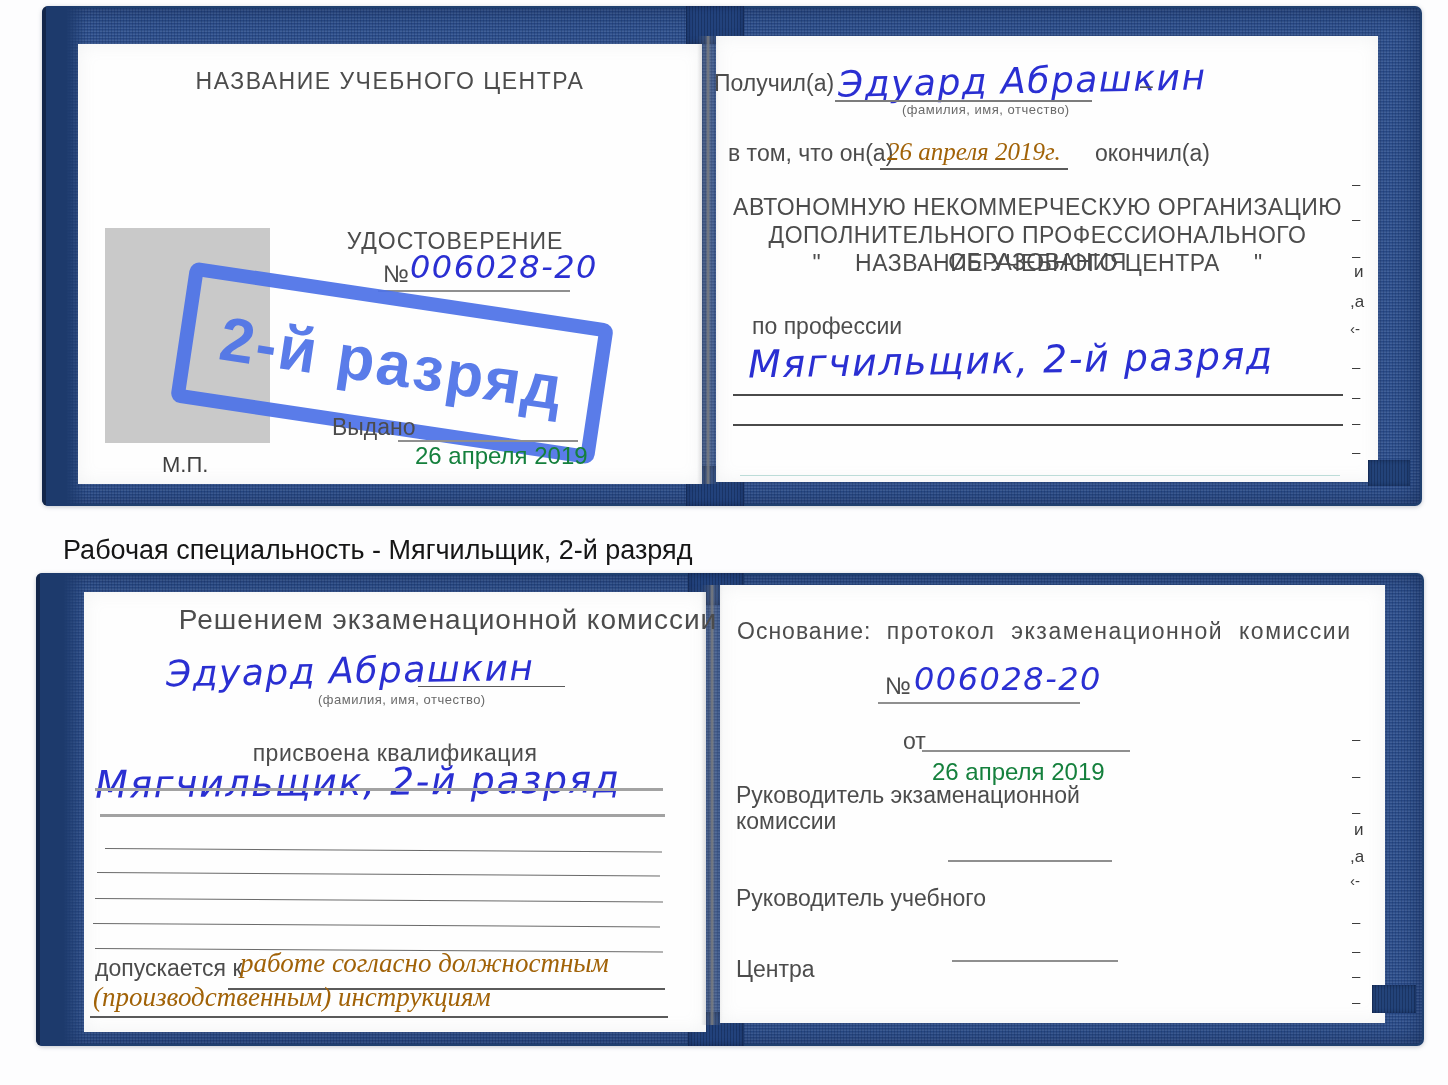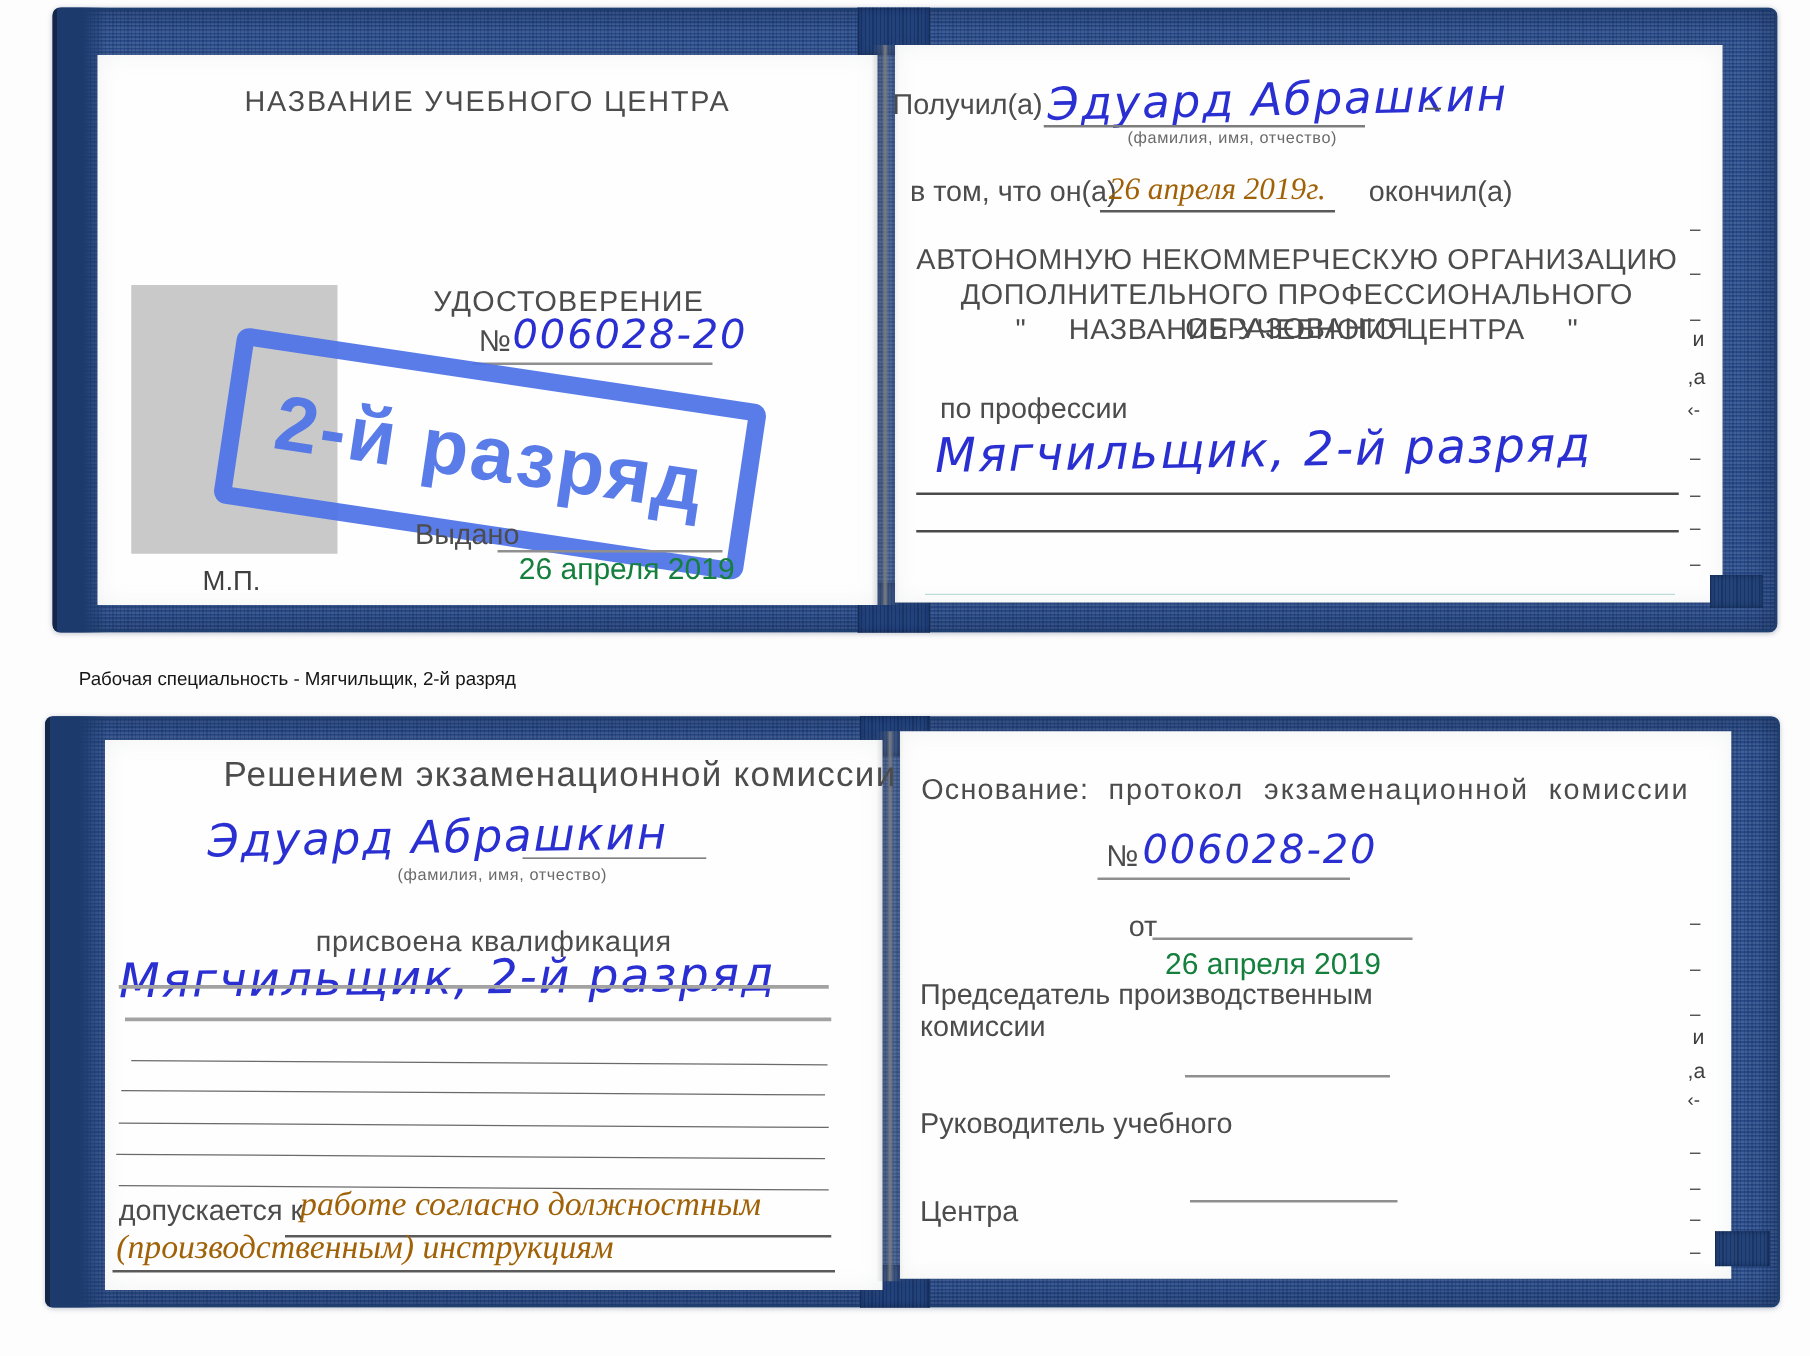--- a/index.html
+++ b/index.html
@@ -37,21 +37,21 @@
   .uline{position:absolute;height:0;border-top:2px solid #8f8f8f;}
   .uline-dark{position:absolute;height:0;border-top:2px solid #4a4a4a;}
   .rline{position:absolute;height:0;border-top:1.5px solid #6a6a6a;transform:rotate(.35deg);transform-origin:left;}
   .rline-thick{position:absolute;height:0;border-top:3px solid #a2a2a2;}
   .edge-mark{position:absolute;color:#3d3d3d;font-size:15px;white-space:nowrap;}
   .photo{position:absolute;background:#c9c9c9;}
   .stamp{position:absolute;display:flex;align-items:center;justify-content:center;
     border:14px solid #4e73e8;border-radius:10px;color:#4e73e8;opacity:.93;
     font-weight:bold;font-size:62px;letter-spacing:2px;white-space:nowrap;
     transform:rotate(8.5deg);font-family:"Liberation Sans",sans-serif;}
-  .caption{position:absolute;color:#161616;font-size:15px;}
+  .caption{position:absolute;color:#161616;font-size:27px;}
   .teal-line{position:absolute;height:0;border-top:1.5px solid rgba(95,175,165,.4);}
 </style>
 </head>
 <body>
 
 <div class="stage">
 
   <div>
     <div class="cover" style="left:42px;top:6px;width:1380px;height:500px;"></div>
     <div class="cover-strip" style="left:42px;top:6px;width:44px;height:500px;"></div>
@@ -155,21 +155,21 @@
     </div>
 
     <span class="lbl" style="left:885px;top:672px;font-size:24px;">№</span>
     <span class="hand" style="left:914px;top:660px;font-size:32px;">006028-20</span>
     <div class="uline" style="left:878px;top:702px;width:202px;border-top-width:2.5px;"></div>
 
     <span class="lbl" style="left:903px;top:728px;">от</span>
     <span class="filled" style="left:932px;top:718px;font-size:24px;">26 апреля 2019</span>
     <div class="uline" style="left:922px;top:750px;width:208px;border-top-width:2.5px;"></div>
 
-    <span class="lbl" style="left:736px;top:782px;">Председатель производственным</span>
+    <span class="lbl" style="left:736px;top:782px;">Руководитель экзаменационной</span>
     <span class="lbl" style="left:736px;top:808px;">комиссии</span>
     <div class="uline" style="left:948px;top:860px;width:164px;"></div>
 
     <span class="lbl" style="left:736px;top:885px;">Руководитель учебного</span>
     <span class="lbl" style="left:736px;top:956px;">Центра</span>
     <div class="uline" style="left:952px;top:960px;width:166px;"></div>
 
     <span class="edge-mark" style="left:1352px;top:730px;">–</span>
     <span class="edge-mark" style="left:1352px;top:767px;">–</span>
     <span class="edge-mark" style="left:1352px;top:803px;">–</span>

